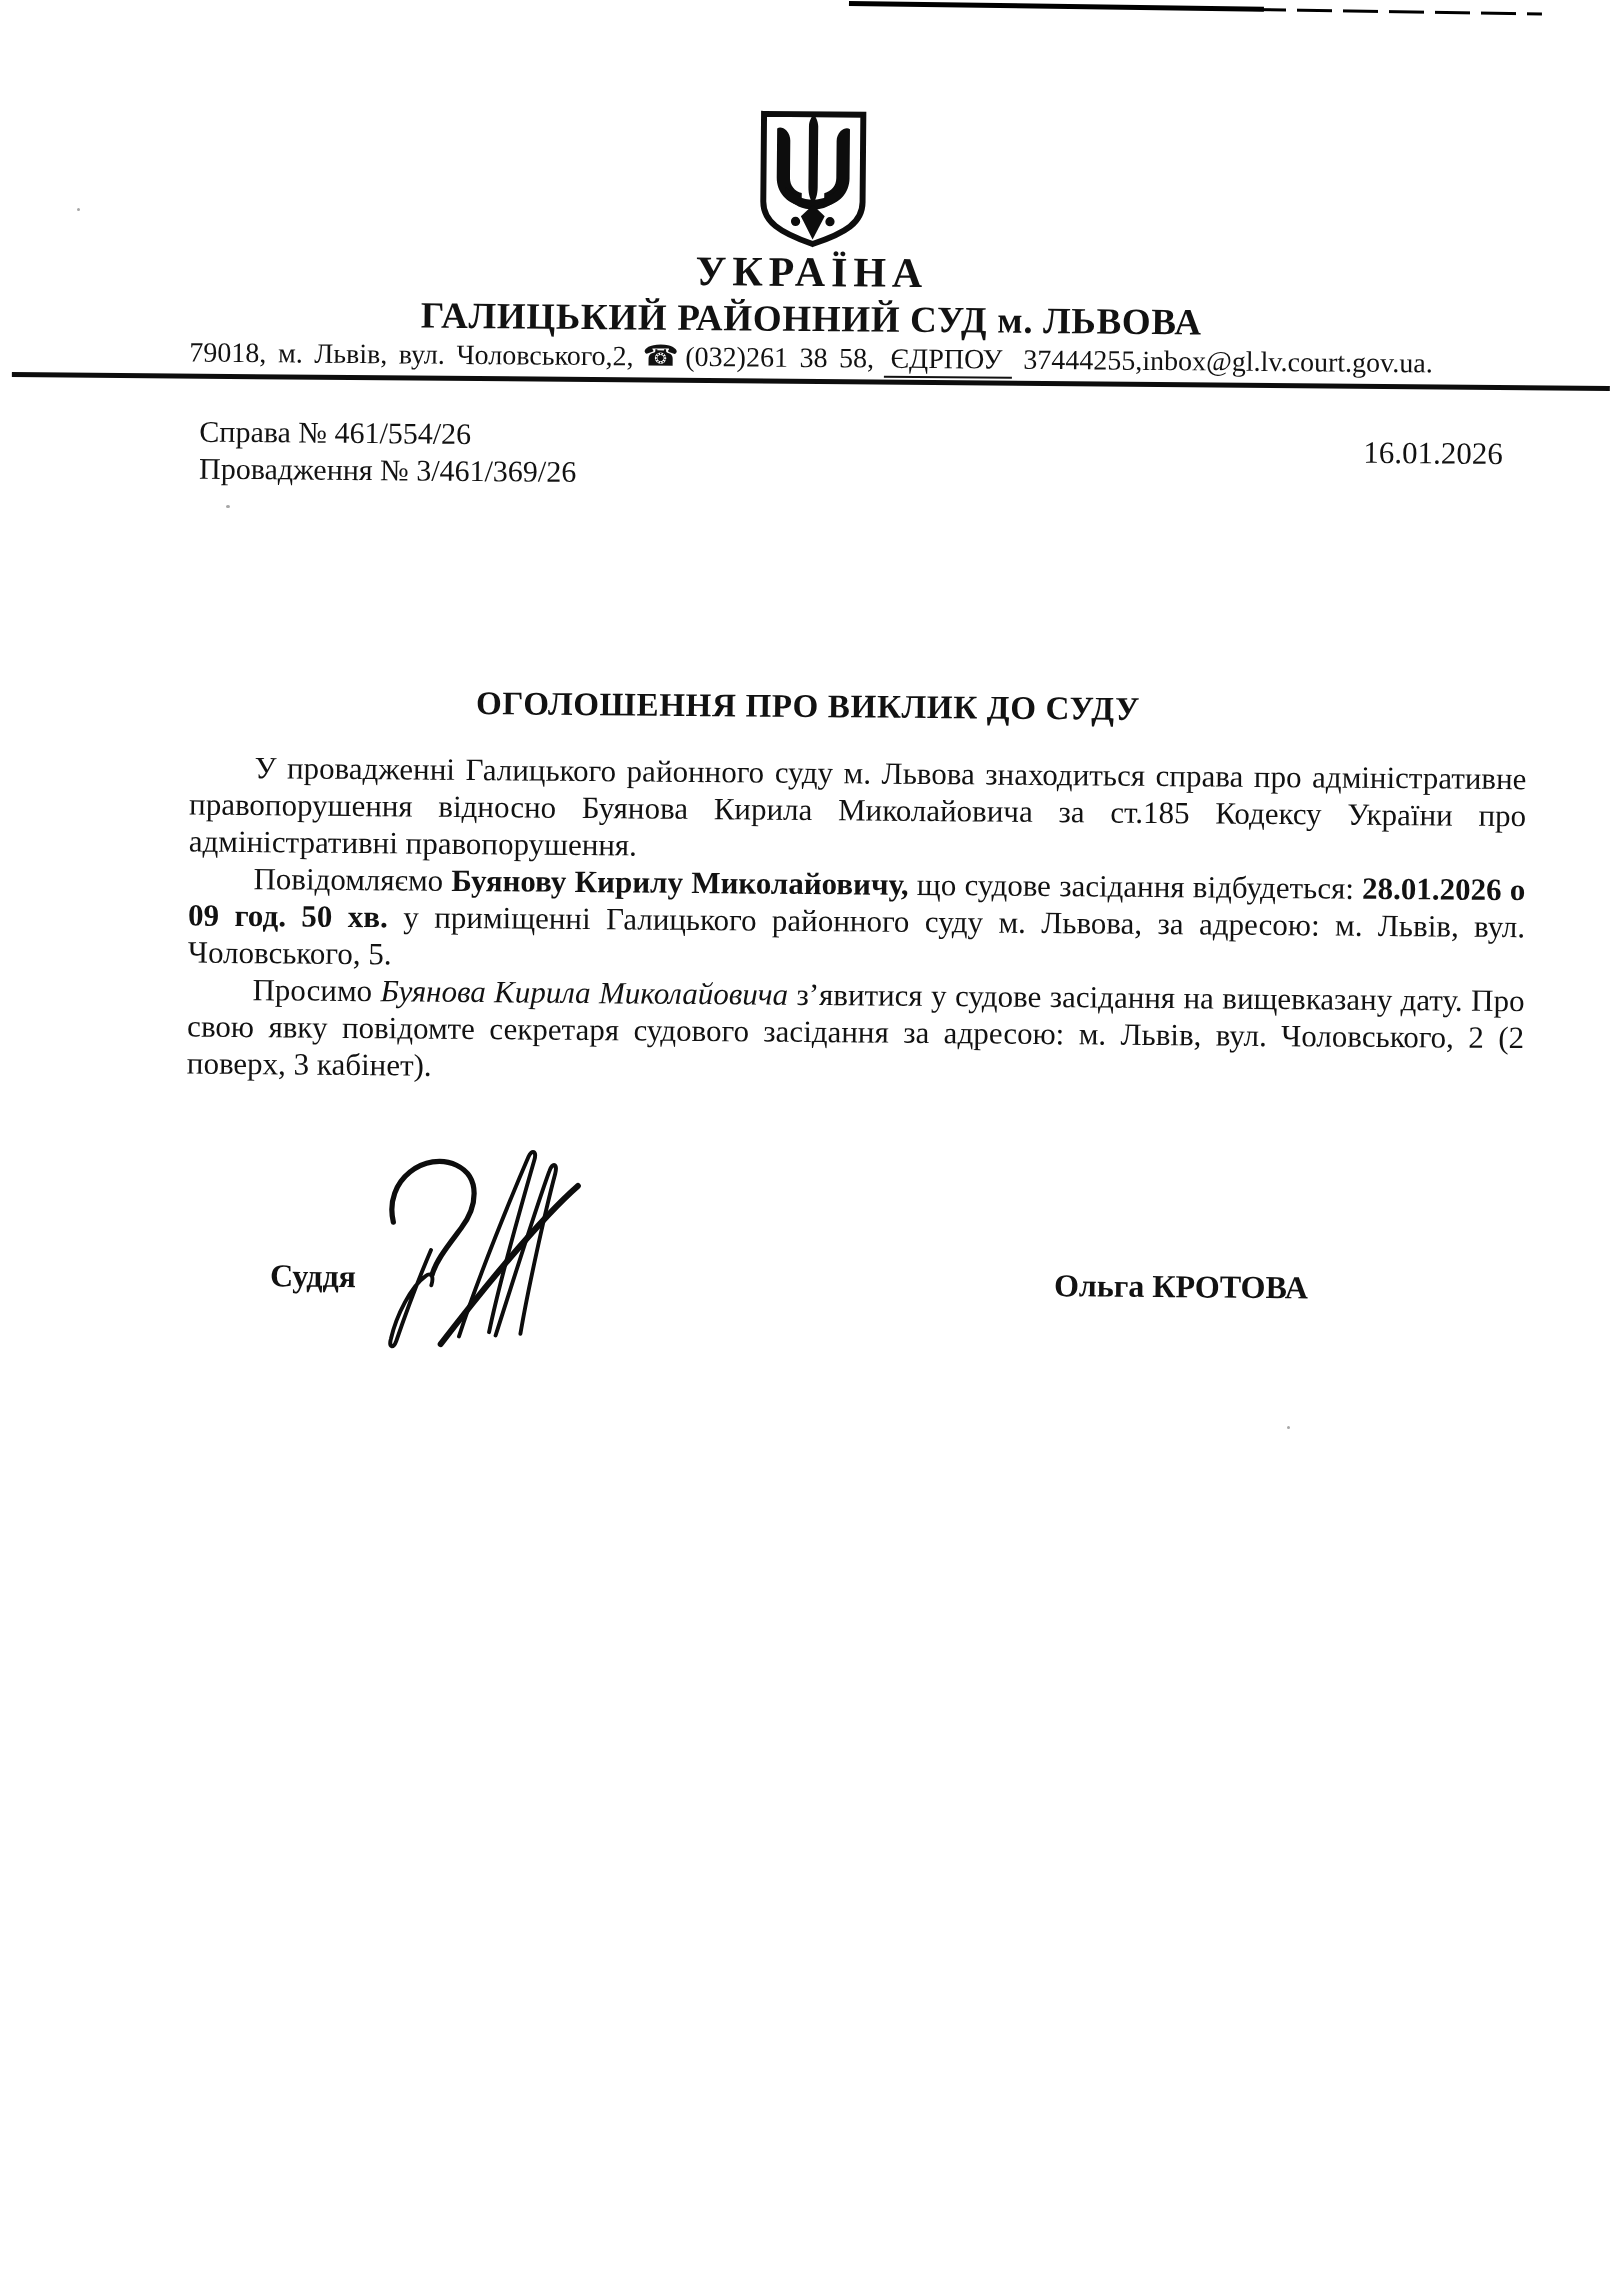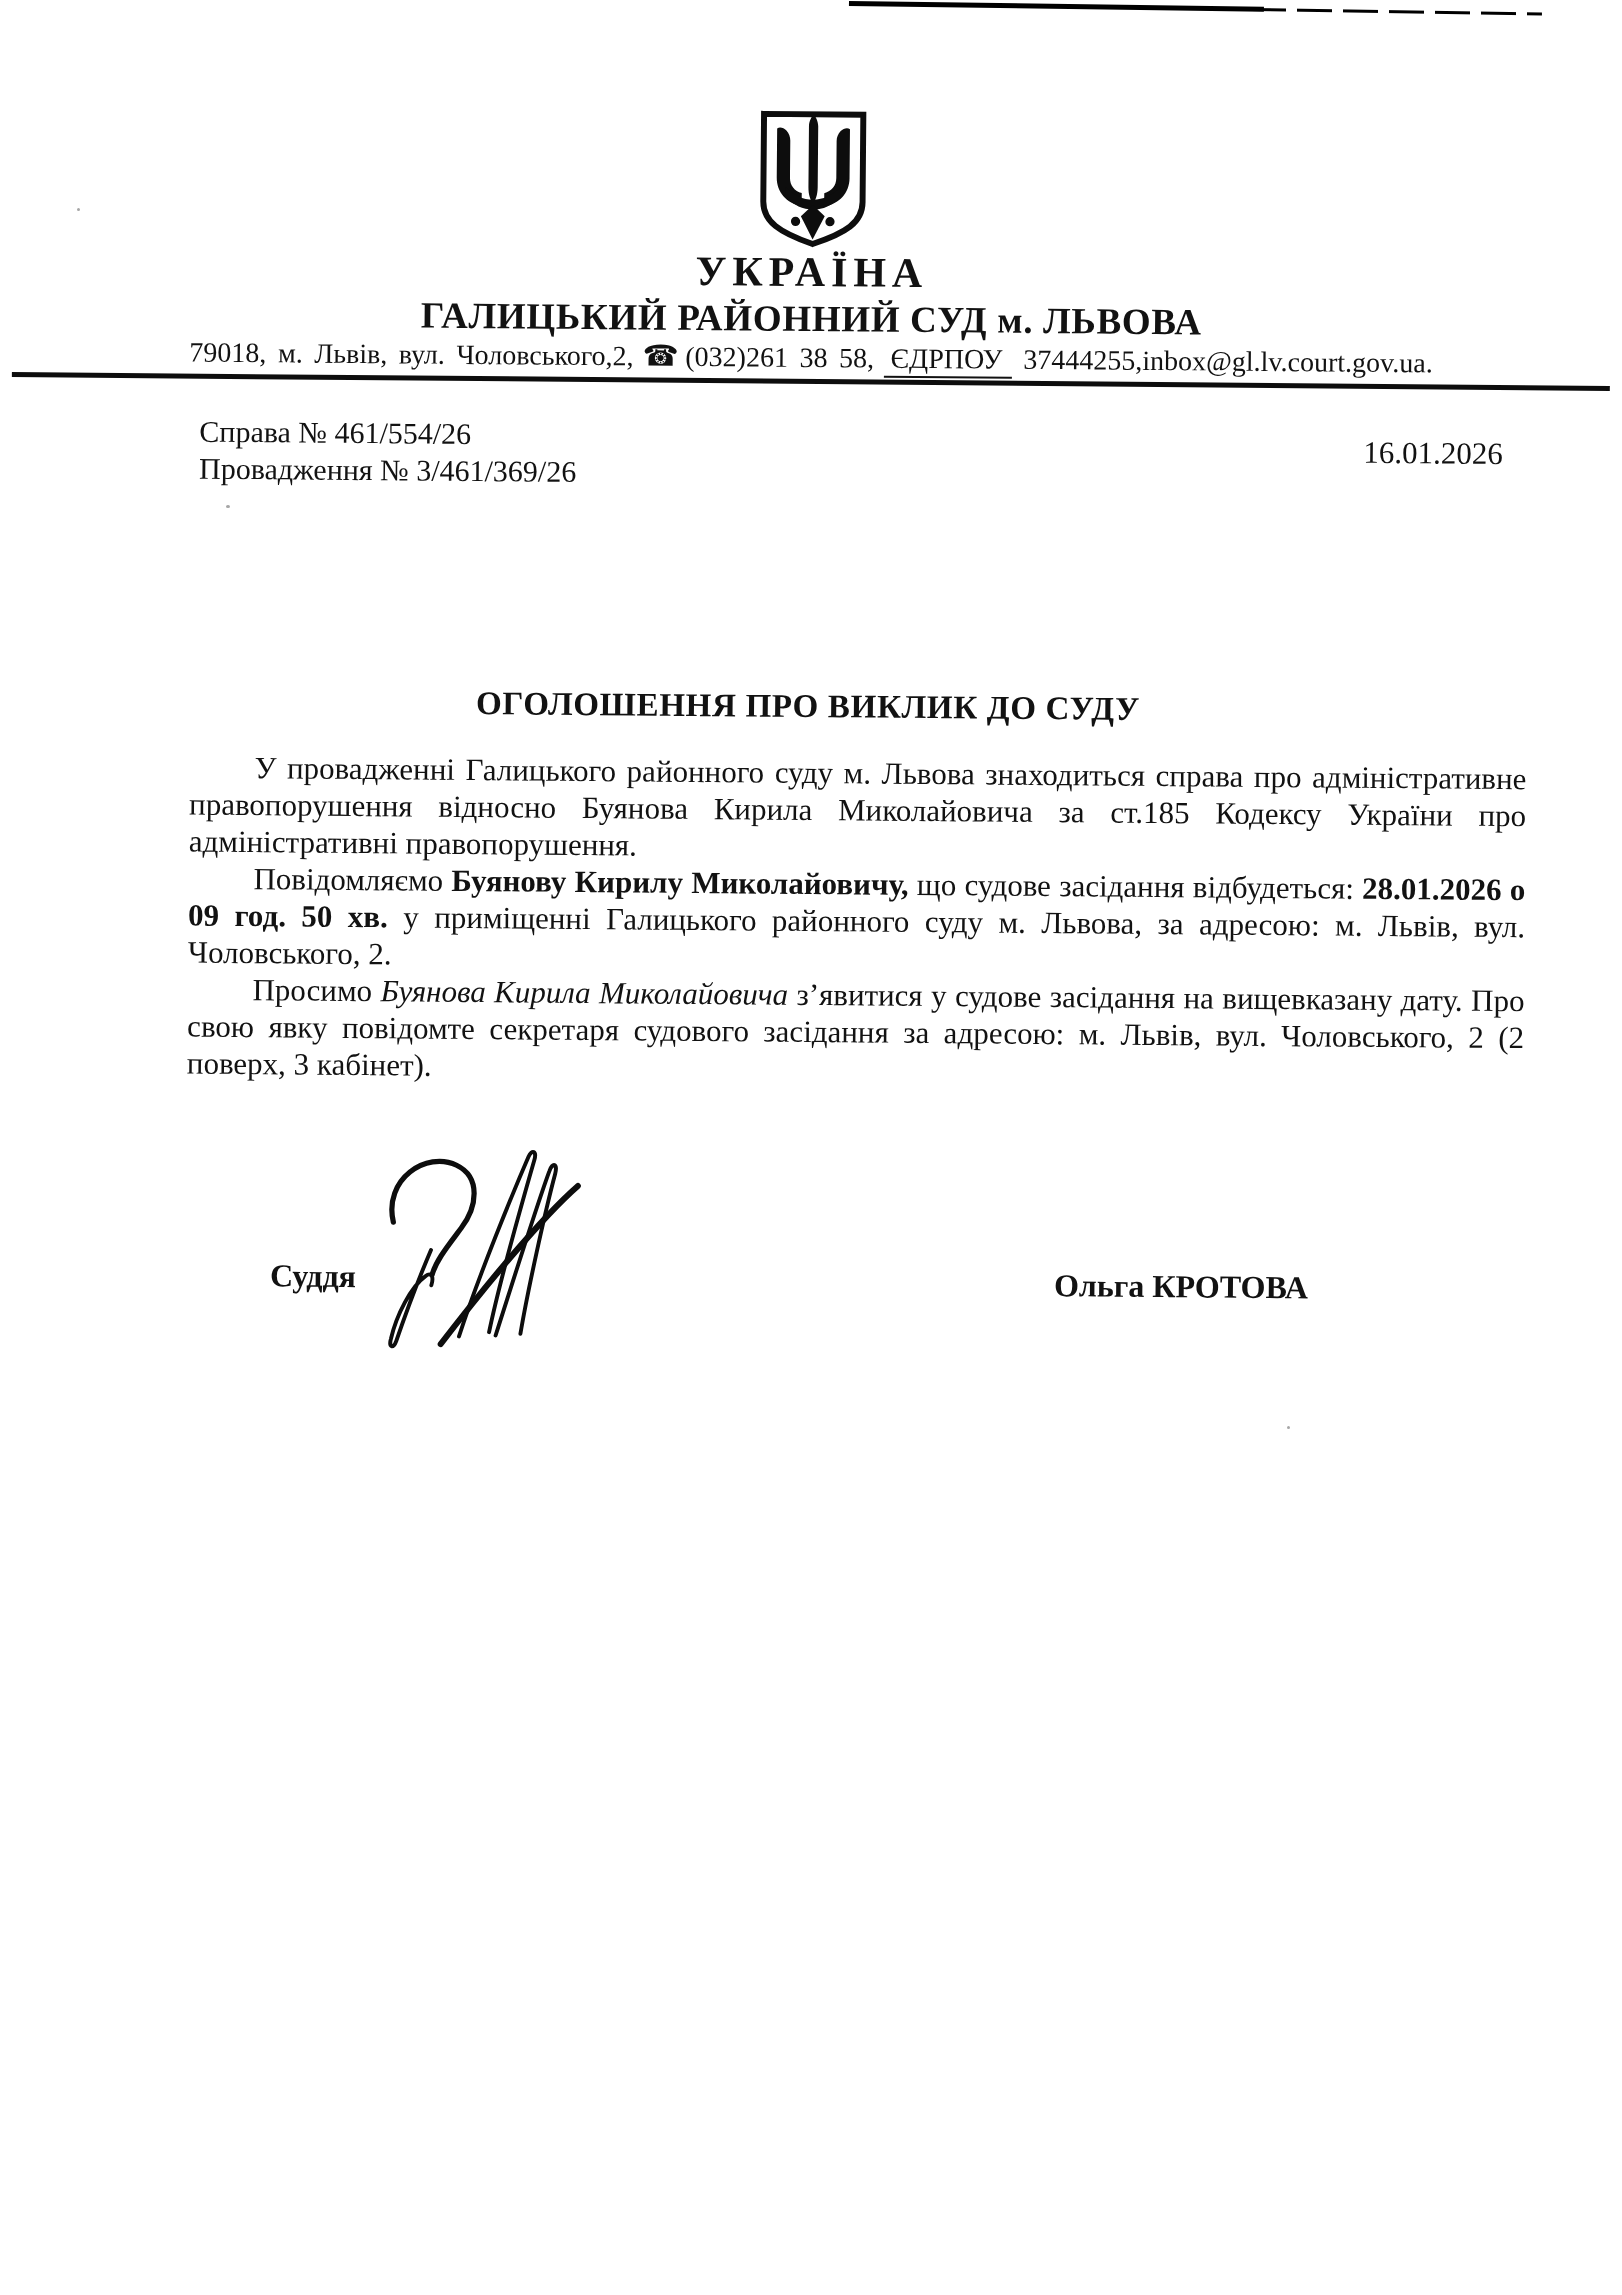--- a/index.html
+++ b/index.html
@@ -99,21 +99,21 @@
     <div class="case-block">
       <div class="case-line">Справа № 461/554/26</div>
       <div class="case-line">Провадження № 3/461/369/26</div>
       <div class="doc-date">16.01.2026</div>
     </div>
 
     <div class="doc-title">ОГОЛОШЕННЯ ПРО ВИКЛИК ДО СУДУ</div>
 
     <p class="body-text first"><span>У провадженні Галицького районного суду м. Львова знаходиться справа про адміністративне правопорушення відносно Буянова Кирила Миколайовича за ст.185 Кодексу України про адміністративні правопорушення.</span></p>
 
-    <p class="body-text"><span>Повідомляємо </span><span class="b">Буянову Кирилу Миколайовичу,</span><span> що судове засідання відбудеться: </span><span class="b">28.01.2026 о 09 год. 50 хв.</span><span> у приміщенні Галицького районного суду м. Львова, за адресою: м. Львів, вул. Чоловського, 2.</span></p>
+    <p class="body-text"><span>Повідомляємо </span><span class="b">Буянову Кирилу Миколайовичу,</span><span> що судове засідання відбудеться: </span><span class="b">28.01.2026 о 09 год. 50 хв.</span><span> у приміщенні Галицького районного суду м. Львова, за адресою: м. Львів, вул. Чоловського, 5.</span></p>
 
     <p class="body-text"><span>Просимо </span><span class="i">Буянова Кирила Миколайовича</span><span> з’явитися у судове засідання на вищевказану дату. Про свою явку повідомте секретаря судового засідання за адресою: м. Львів, вул. Чоловського, 2 (2 поверх, 3 кабінет).</span></p>
 
     <div class="sig-block">
       <span class="sig-role">Суддя</span>
       <svg class="sig-scribble" viewBox="0 0 450 330" fill="none" stroke="#0d0d0d" stroke-linecap="round">
         <path stroke-width="8" d="M38,128 C22,62 88,18 134,40 C172,58 166,104 142,136 C120,166 104,186 98,208"></path>
         <path stroke-width="6" d="M96,170 C76,218 58,268 44,310 C40,322 32,320 36,306 C44,270 66,226 88,210 C97,203 101,211 97,224"></path>
         <path stroke-width="6" d="M140,302 C168,212 222,78 244,26 C249,14 257,17 253,31 C236,92 200,224 186,295"></path>
         <path stroke-width="6" d="M196,300 C224,210 258,98 276,48 C281,33 289,36 285,52 C270,110 244,234 234,297"></path>

